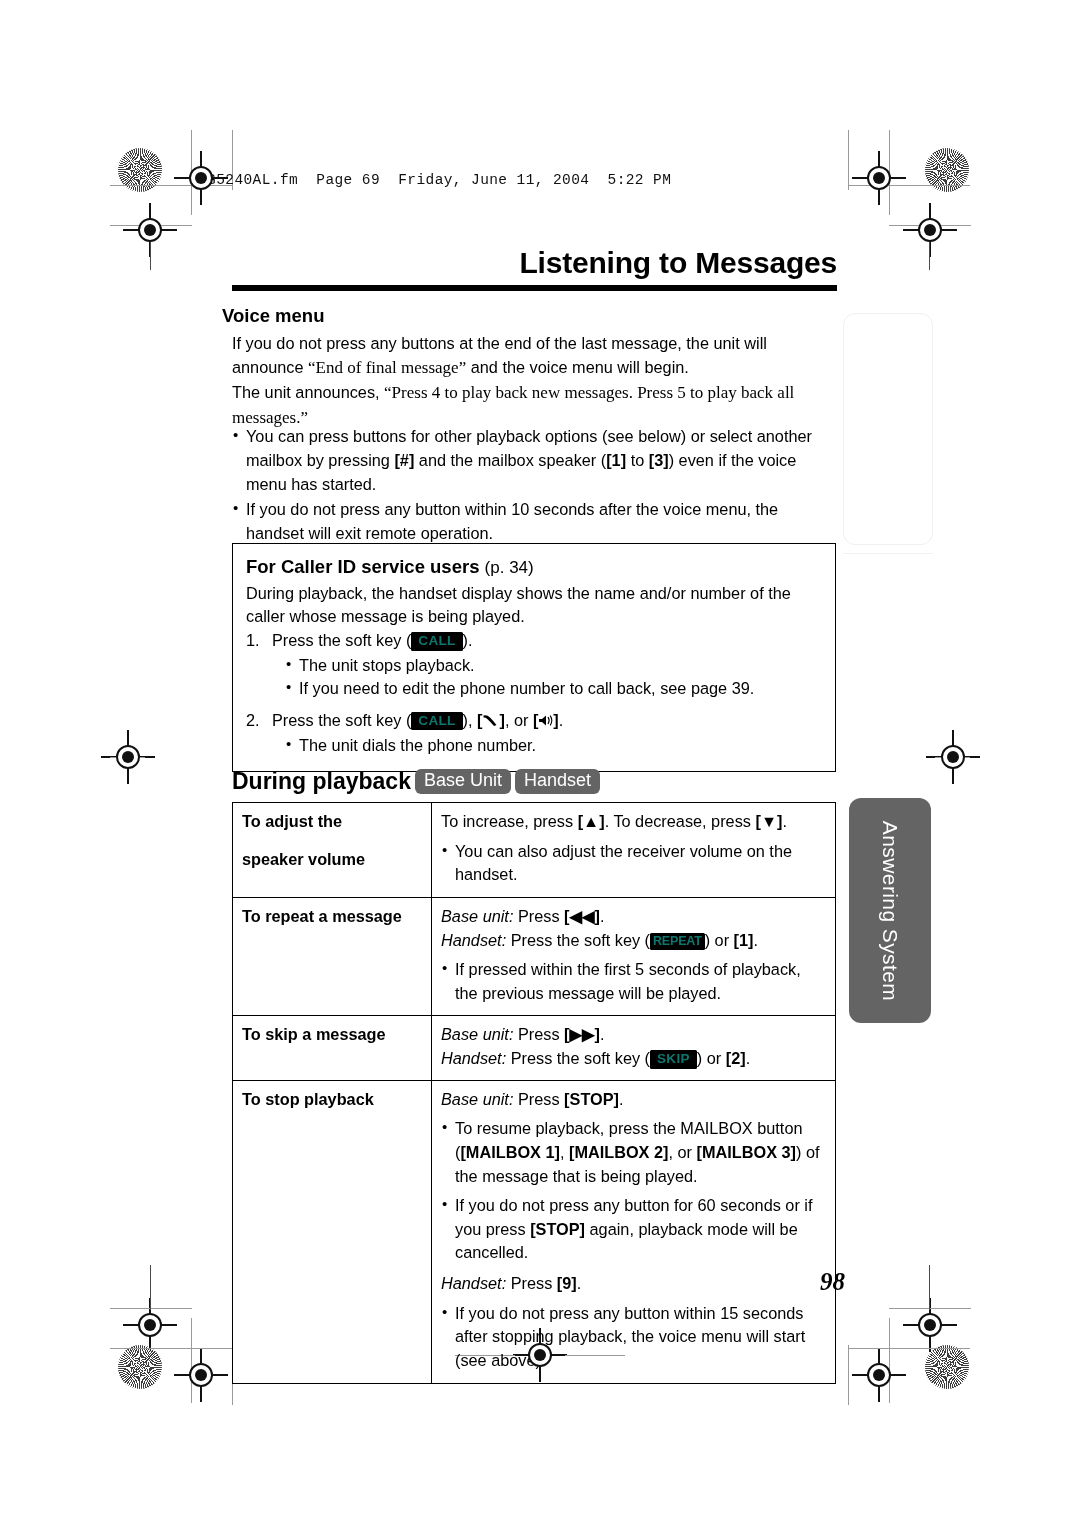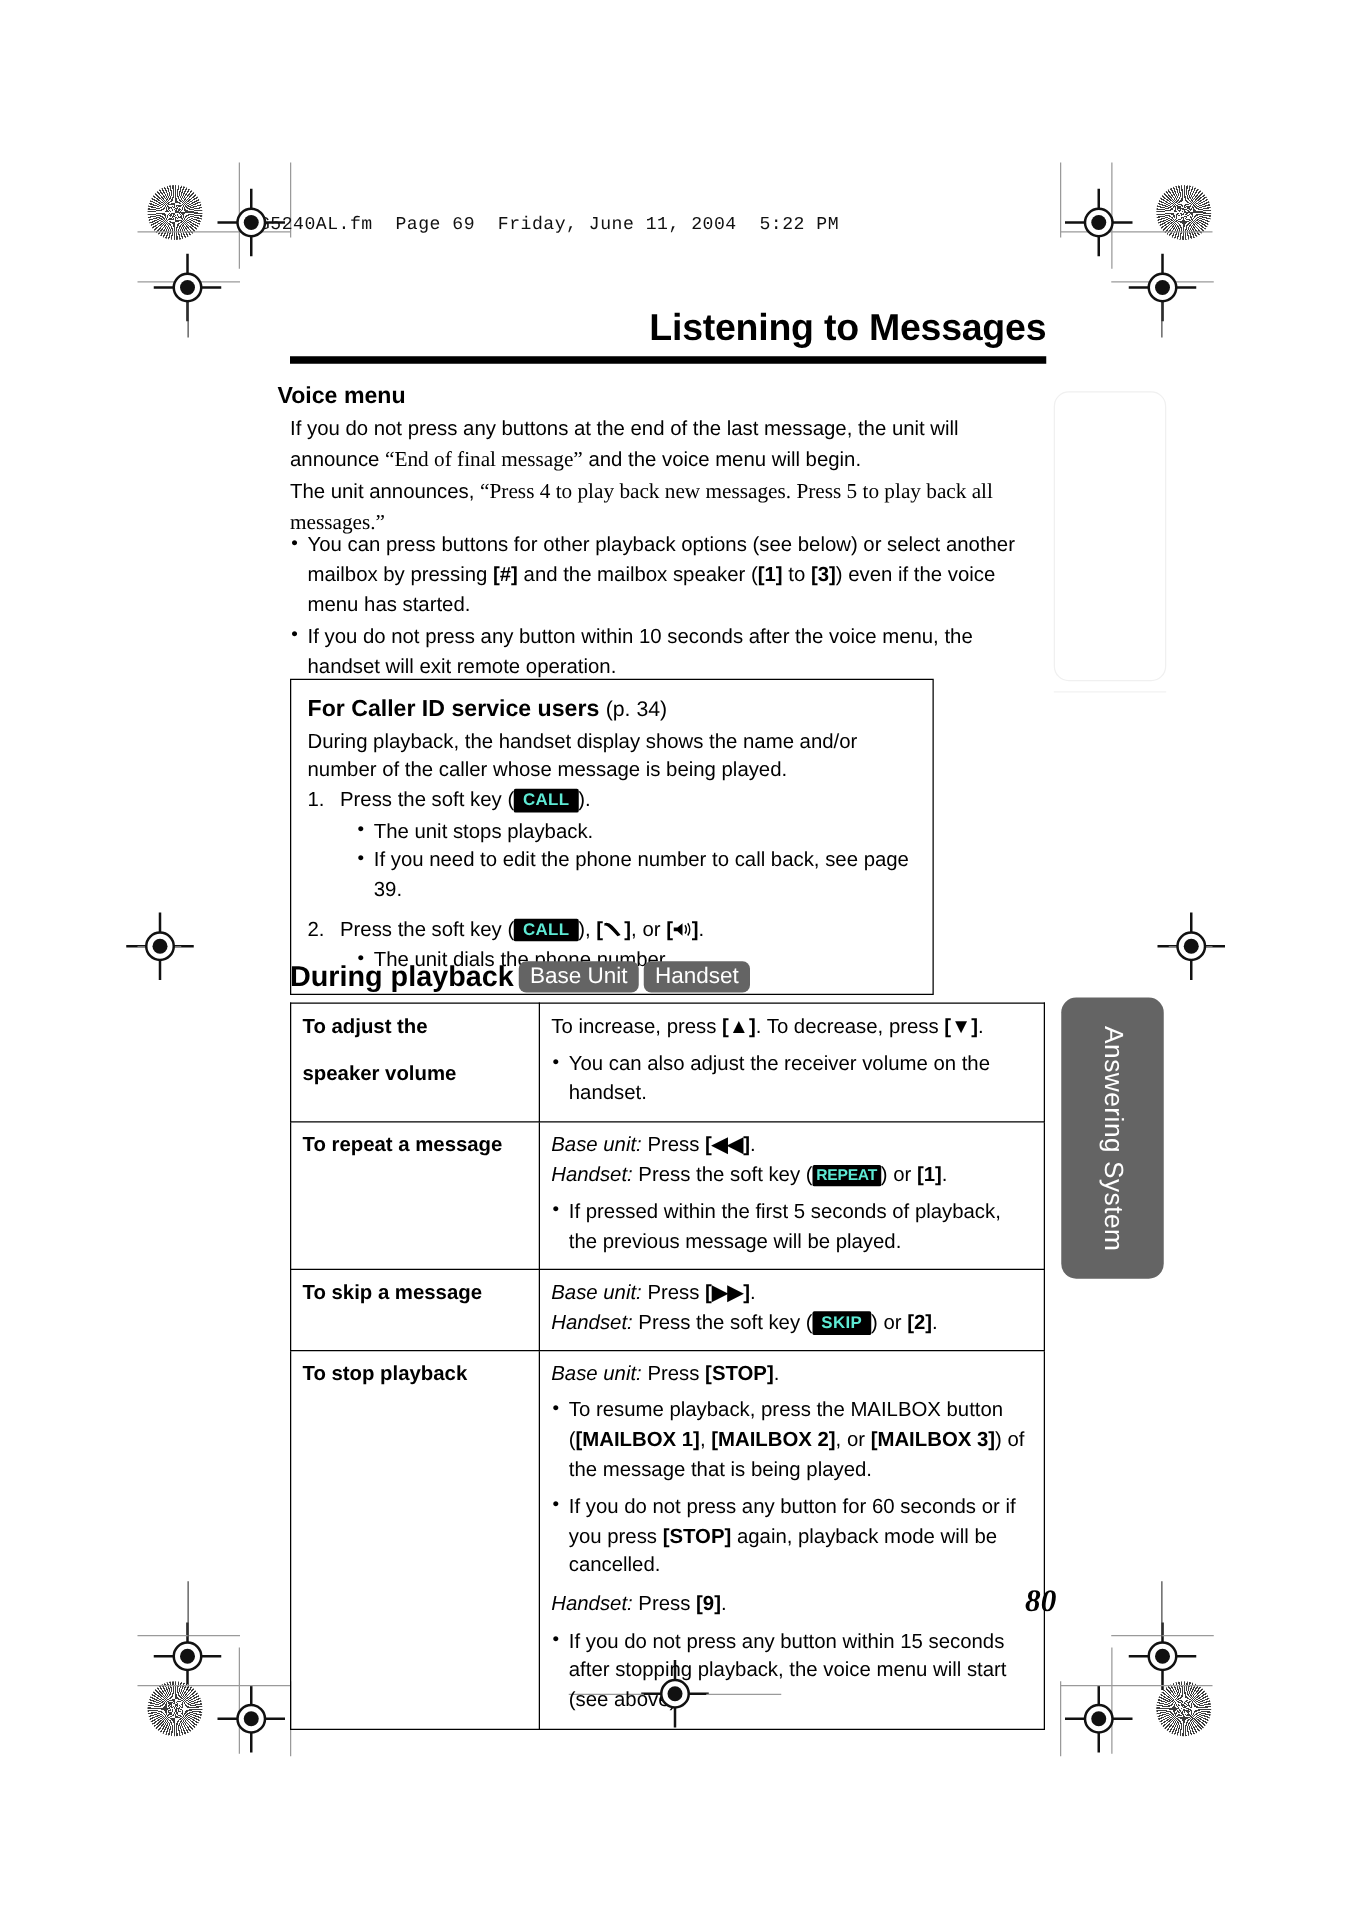--- a/index.html
+++ b/index.html
@@ -134,21 +134,21 @@
     position: absolute;
     left: 1px;
     top: -1px;
     font-size: 15px;
   }
 
   
   .callout {
     position: absolute;
     left: 232px; top: 543px;
-    width: 515px;
+    width: 604px;
     border: 1.6px solid #000;
     box-sizing: border-box;
     padding: 10px 13px 12px 13px;
     font-size: 16.3px;
     line-height: 1.45;
   }
   .callout-head {
     font-size: 18.5px;
     font-weight: bold;
     margin-bottom: 1px;
@@ -189,21 +189,21 @@
     content: "\2022";
     position: absolute;
     left: 0; top: -1px;
     font-size: 15px;
   }
 
   
   .softkey {
     display: inline-block;
     background: #000;
-    color: #5eead4;
+    color: #0f766e;
     font-weight: bold;
     font-size: 13.5px;
     letter-spacing: .3px;
     padding: 1px 7px 2px 7px;
     line-height: 1.15;
     vertical-align: 1px;
     border-radius: 1.5px;
   }
   .softkey.narrow {
     font-size: 12.5px;
@@ -518,15 +518,15 @@
           </ul>
         </td>
       </tr>
     </tbody>
   </table>
 
   <div class="side-tab">
     <span>Answering System</span>
   </div>
 
-  <div class="page-num">80</div>
+  <div class="page-num">98</div>
 
 </div>
 
 </body></html>

